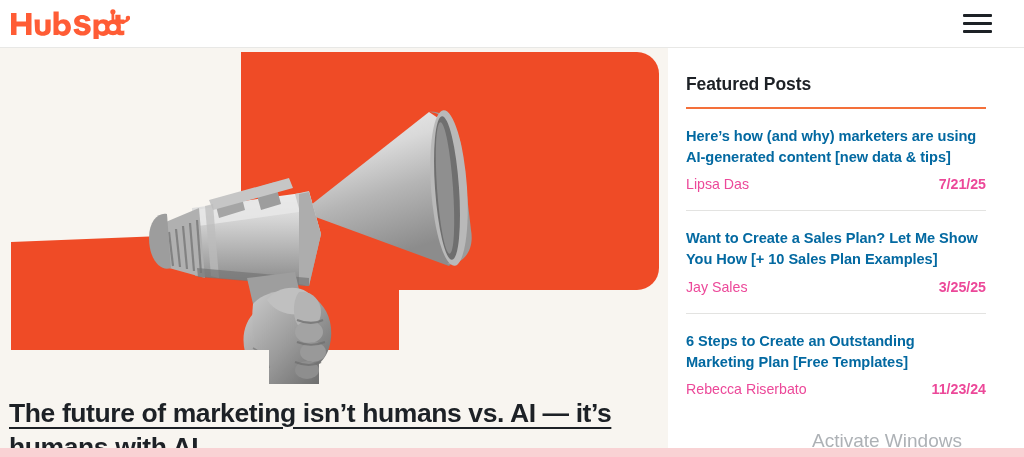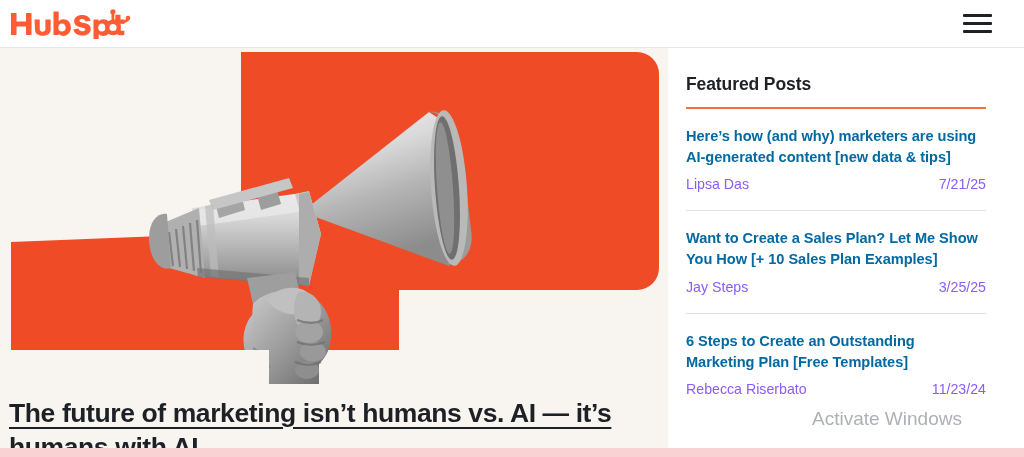--- a/index.html
+++ b/index.html
@@ -154,42 +154,42 @@
     cursor: pointer;
     display: block;
   }
 
   .post-meta {
     margin-top: 9px;
     display: flex;
     justify-content: space-between;
     align-items: baseline;
     font-size: 14.2px;
-    color: #8b5cf6;
+    color: #ec4899;
     font-weight: 400;
   }
   .post-author { cursor: pointer; }
-  .post-date { white-space: nowrap; }
+  .post-date { white-space: nowrap; font-weight: bold; }
 
   
   #bottom-strip {
     position: absolute;
     left: 0;
     bottom: 0;
     width: 1024px;
     height: 9px;
     background: #f9d2d4;
     z-index: 6;
   }
 
   
   #win-watermark {
     position: absolute;
     left: 812px;
-    top: 409px;
+    top: 431px;
     width: 212px;
     z-index: 8;
     pointer-events: none;
     text-align: left;
     color: #9aa0a6;
     opacity: 0.85;
   }
   #win-wm-title {
     font-size: 19px;
     font-weight: 400;
@@ -379,21 +379,21 @@
         <span class="post-author">Lipsa Das</span>
         <span class="post-date">7/21/25</span>
       </div>
     </div>
 
     <div class="post-divider"></div>
 
     <div class="post">
       <a class="post-title">Want to Create a Sales Plan? Let Me Show You How [+ 10 Sales Plan Examples]</a>
       <div class="post-meta">
-        <span class="post-author">Jay Steps</span>
+        <span class="post-author">Jay Sales</span>
         <span class="post-date">3/25/25</span>
       </div>
     </div>
 
     <div class="post-divider"></div>
 
     <div class="post">
       <a class="post-title">6 Steps to Create an Outstanding Marketing Plan [Free Templates]</a>
       <div class="post-meta">
         <span class="post-author">Rebecca Riserbato</span>

